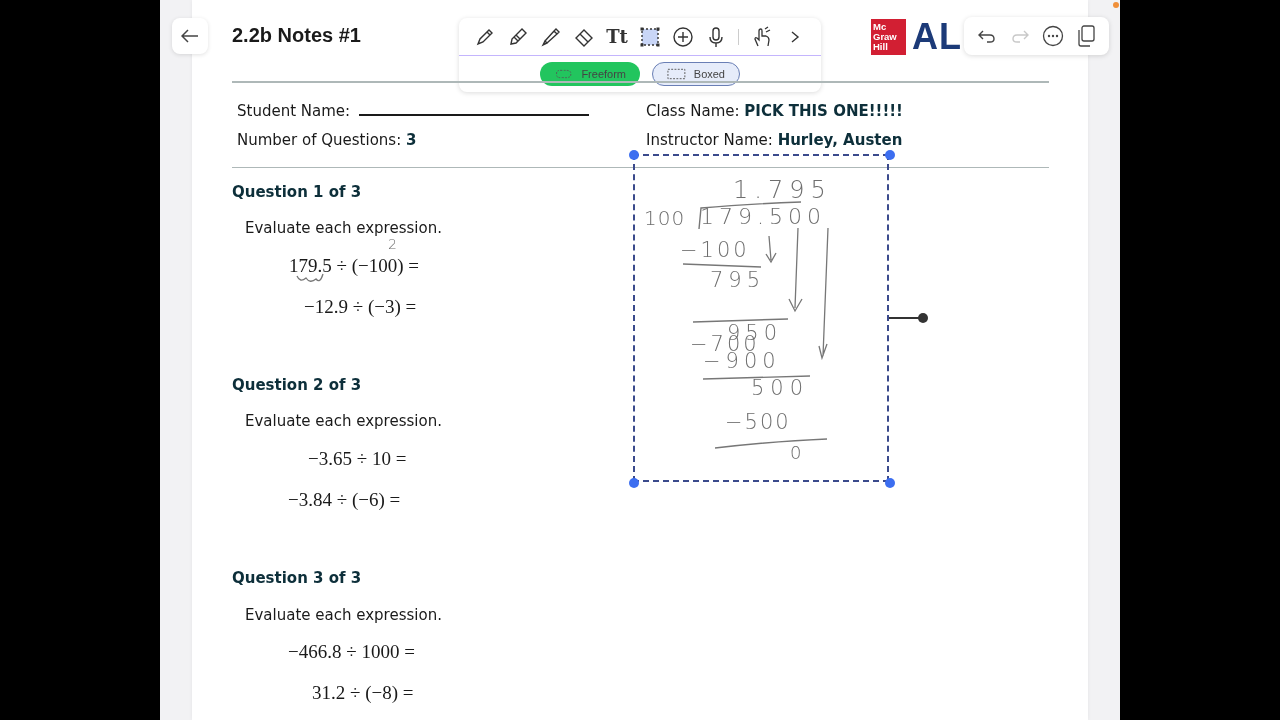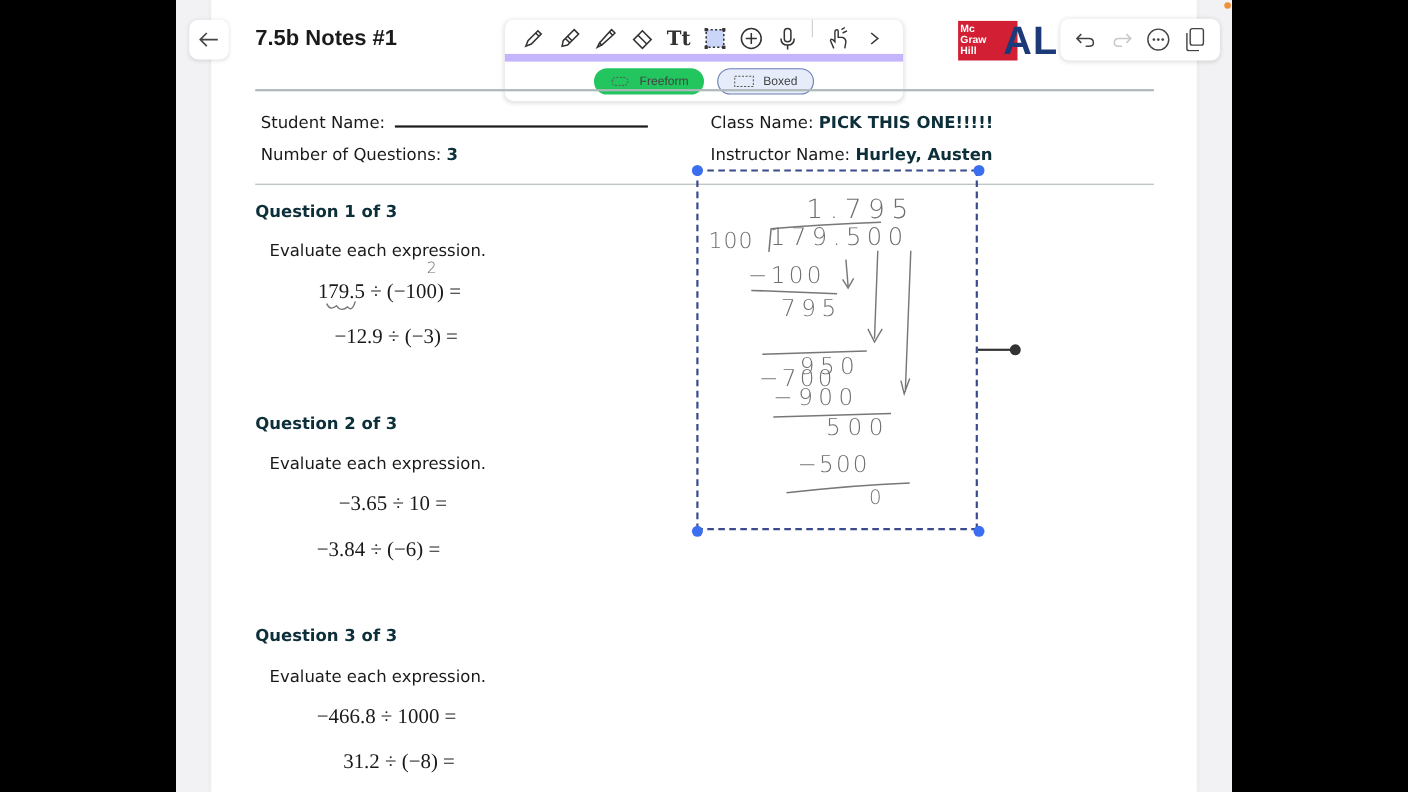--- a/index.html
+++ b/index.html
@@ -3,28 +3,28 @@
 <meta charset="utf-8">
 <style>
   * { box-sizing: border-box; margin: 0; padding: 0; }
   html, body { width: 1280px; height: 720px; overflow: hidden; background: #000; }
   body { position: relative; font-family: "DejaVu Sans", sans-serif; }
   .app { position: absolute; left: 160px; top: 0; width: 960px; height: 720px; background: #f2f2f4; overflow: hidden; }
   .page { position: absolute; left: 32px; top: 0; width: 896px; height: 720px; background: #fff; box-shadow: 0 0 4px rgba(0,0,0,0.06); }
   .back-btn { position: absolute; left: 12px; top: 18px; width: 36px; height: 36px; background: #fff; border-radius: 8px; box-shadow: 0 1px 4px rgba(0,0,0,0.12); display: flex; align-items: center; justify-content: center; }
   .doc-title { position: absolute; left: 72px; top: 24px; font-size: 20px; font-weight: bold; color: #1a1a1a; font-family: "Liberation Sans", sans-serif; }
   .toolbar { position: absolute; left: 299px; top: 18px; width: 362px; height: 74px; background: #fff; border-radius: 8px; box-shadow: 0 1px 5px rgba(0,0,0,0.14); }
-  .tools-row { display: flex; align-items: flex-start; height: 38px; padding: 0 10px; gap: 0; border-bottom: 7px solid #c4b5fd; }
+  .tools-row { display: flex; align-items: center; height: 38px; padding: 0 10px; gap: 0; border-bottom: 1px solid #c4b5fd; }
   .tool { width: 34px; height: 34px; display: flex; align-items: center; justify-content: center; }
   .tool-sep { width: 1px; height: 16px; background: #ccc; margin: 0 6px; }
   .sel-row { display: flex; justify-content: center; gap: 12px; padding-top: 6px; }
   .pill { height: 24px; border-radius: 12px; display: flex; align-items: center; gap: 8px; padding: 0 14px; font-size: 11px; color: #444; font-family: "Liberation Sans", sans-serif; }
   .pill.freeform { background: #22c55e; width: 100px; }
   .pill.boxed { background: #e6ecfa; border: 1px solid #6a7fb5; width: 88px; text-align: center; }
-  .logo { position: absolute; left: 711px; top: 19px; width: 54px; height: 36px; background: #d21f33; color: #fff; font-size: 9.5px; font-weight: bold; line-height: 10px; padding: 3px 2px; font-family: "Liberation Sans", sans-serif; }
+  .logo { position: absolute; left: 711px; top: 19px; width: 35px; height: 36px; background: #d21f33; color: #fff; font-size: 9.5px; font-weight: bold; line-height: 10px; padding: 3px 2px; font-family: "Liberation Sans", sans-serif; }
   .brand-al { position: absolute; left: 752px; top: 16px; font-size: 36px; font-weight: bold; color: #1c3a78; font-family: "Liberation Sans", sans-serif; letter-spacing: 1px; }
   .right-tools { position: absolute; left: 804px; top: 17px; width: 145px; height: 38px; background: #fff; border-radius: 8px; box-shadow: 0 1px 5px rgba(0,0,0,0.14); display: flex; align-items: center; justify-content: space-around; padding: 0 6px; }
   .rt { width: 28px; height: 28px; display: flex; align-items: center; justify-content: center; }
   .orange-dot { position: absolute; left: 953px; top: 2px; width: 6px; height: 6px; border-radius: 50%; background: #f0903a; }
   .hr { position: absolute; left: 40px; width: 817px; height: 2px; background: #aeb8b8; }
   .meta { position: absolute; font-size: 15px; color: #1a1a1a; font-family: "DejaVu Sans", sans-serif; }
   .meta b { color: #0d2f3a; }
   .underline { display: inline-block; width: 230px; border-bottom: 2px solid #1a1a1a; height: 14px; vertical-align: baseline; margin-left: 4px; }
   .qh { position: absolute; left: 40px; font-size: 15px; font-weight: bold; color: #0d2f3a; }
   .qi { position: absolute; left: 53px; font-size: 15px; color: #1a1a1a; }
@@ -40,21 +40,21 @@
 <body>
 
 <div class="app">
   <div class="page"></div>
 
   <div class="back-btn">
     <svg width="18" height="14" viewBox="0 0 18 14">
       <path d="M17 7 H2 M7 1 L1 7 L7 13" stroke="#444" stroke-width="1.5" fill="none"></path>
     </svg>
   </div>
-  <div class="doc-title">7.5b Notes #1</div>
+  <div class="doc-title">2.2b Notes #1</div>
 
   <div class="toolbar">
     <div class="tools-row">
       <div class="tool">
         <svg width="22" height="22" viewBox="0 0 22 22">
             <path d="M4 18 L6 13 L15 4 L18 7 L9 16 Z M13 6 L16 9" stroke="#333" stroke-width="1.4" fill="none"></path>
           </svg>
       </div>
       <div class="tool">
         <svg width="22" height="22" viewBox="0 0 22 22">

